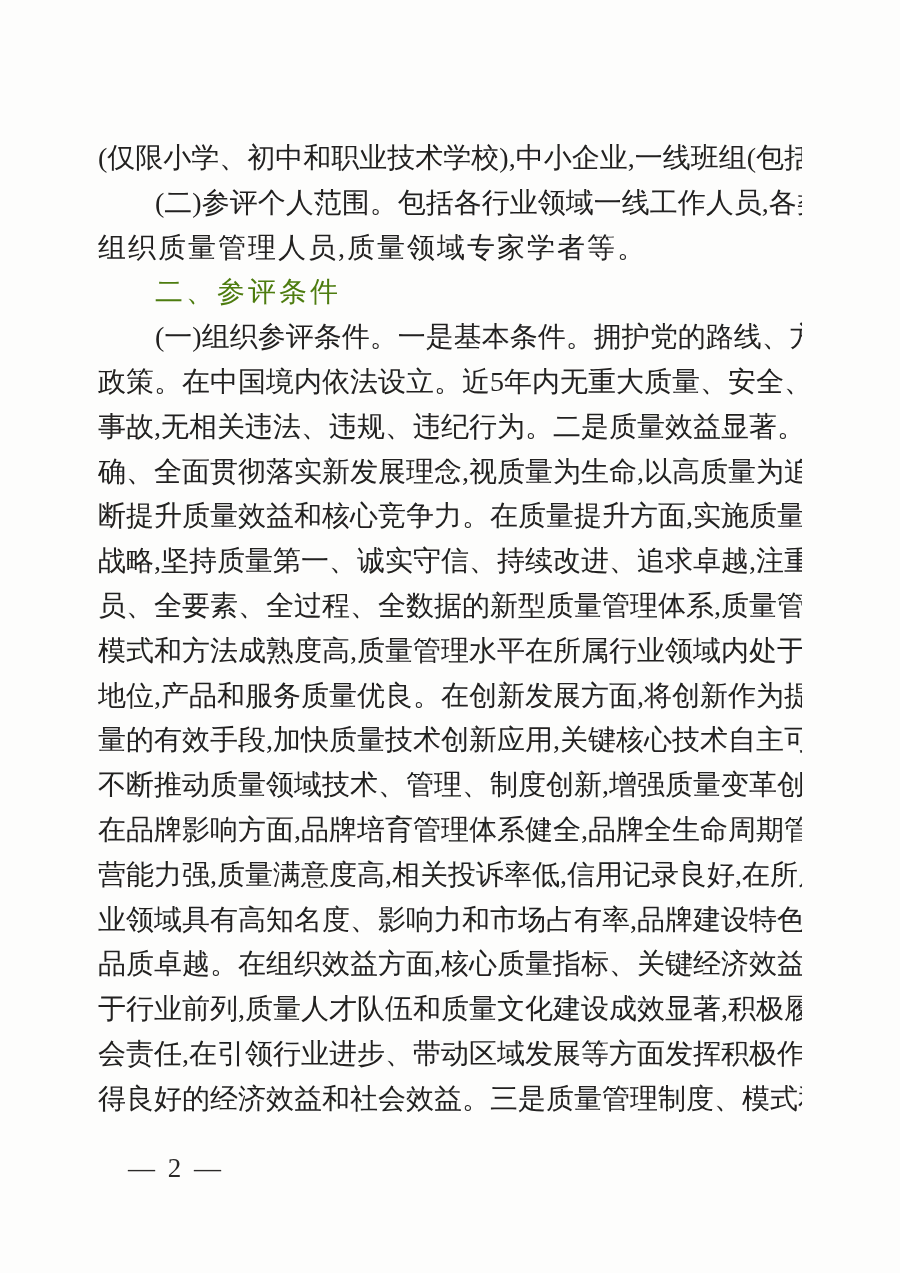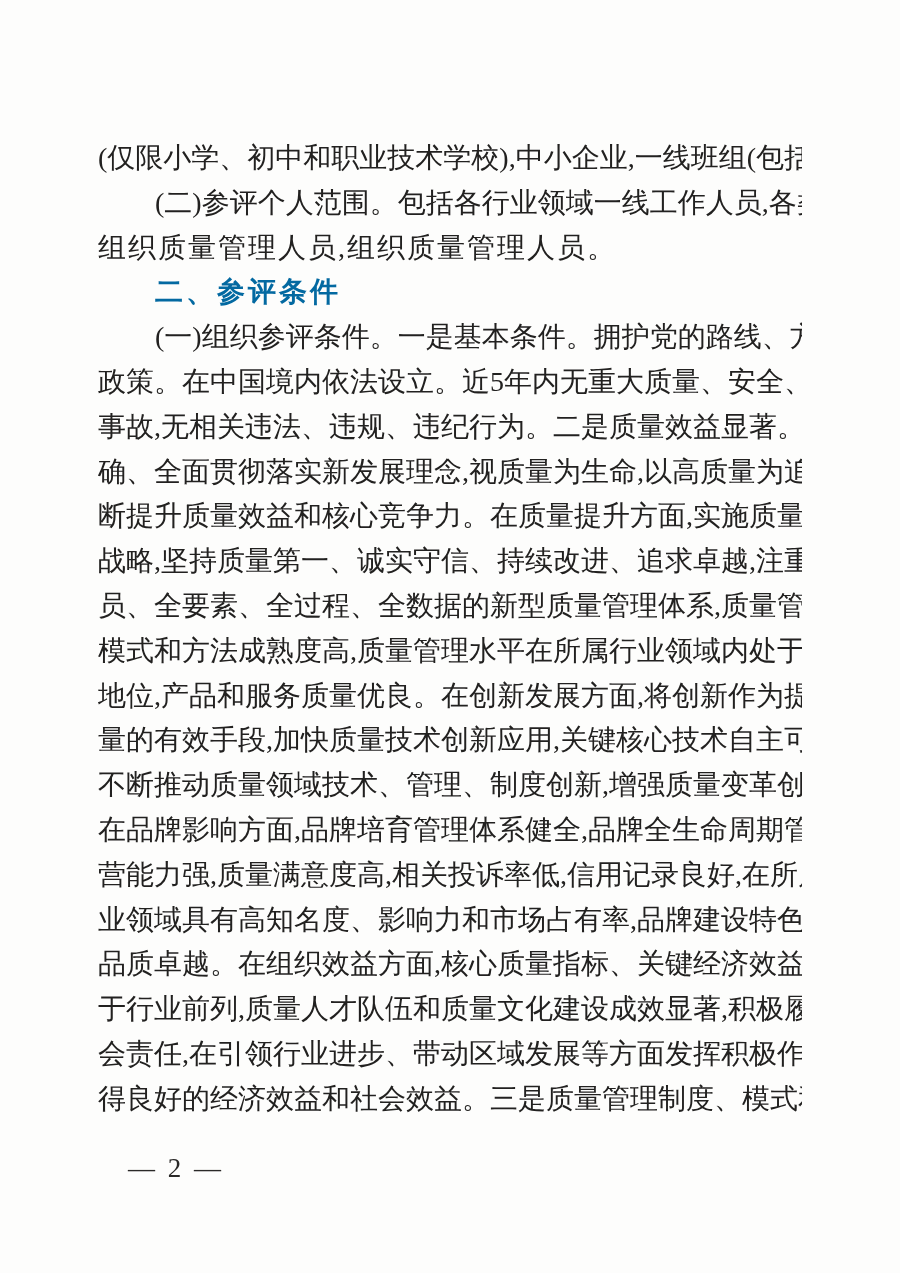--- a/index.html
+++ b/index.html
@@ -36,24 +36,24 @@
     justify-content: space-between;
     align-items: center;
   }
   .indent {
     padding-left: 57px;
   }
   .plain {
     letter-spacing: 2px;
   }
   .heading {
-    font-weight: bold;
+    font-weight: normal;
     font-family: "Liberation Sans", "DejaVu Sans", sans-serif;
     letter-spacing: 3px;
-    color: #0369a1;
+    color: #4d7c0f;
   }
   .footer {
     position: absolute;
     left: 128px;
     top: 1148px;
     height: 40px;
     line-height: 40px;
     font-size: 27px;
     letter-spacing: 3px;
     color: #2a2928;
@@ -116,21 +116,21 @@
         <span>一</span>
         <span>线</span>
         <span>工</span>
         <span>作</span>
         <span>人</span>
         <span>员</span>
         <span>,</span>
         <span>各</span>
         <span>类</span>
       </div>
-    <div class="line plain">组织质量管理人员,组织质量管理人员。</div>
+    <div class="line plain">组织质量管理人员,质量领域专家学者等。</div>
     <div class="line heading indent">二、参评条件</div>
     <div class="line justify indent">
         <span>(</span>
         <span>一</span>
         <span>)</span>
         <span>组</span>
         <span>织</span>
         <span>参</span>
         <span>评</span>
         <span>条</span>

